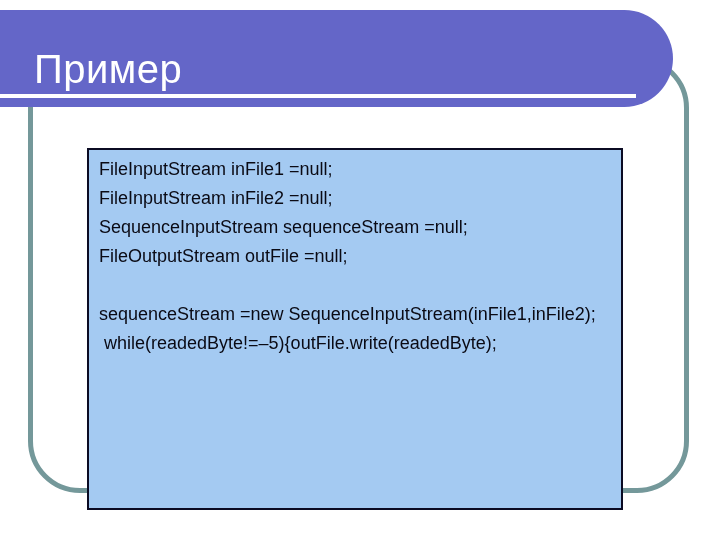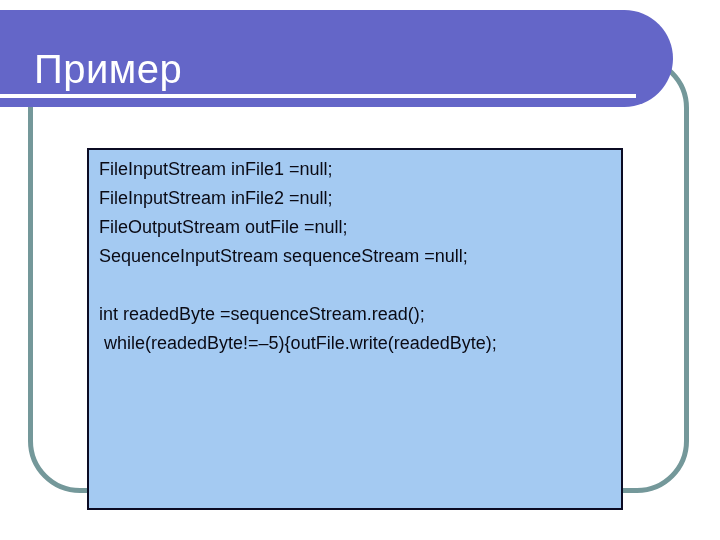--- a/index.html
+++ b/index.html
@@ -87,20 +87,20 @@
   <div class="frame"></div>
 
   <div class="header">
     <h1 class="title">Пример</h1>
     <div class="header-rule"></div>
   </div>
 
   <div class="codebox">
     <div class="code-line">FileInputStream inFile1 =null;</div>
     <div class="code-line">FileInputStream inFile2 =null;</div>
+    <div class="code-line">SequenceInputStream sequenceStream =null;</div>
     <div class="code-line">FileOutputStream outFile =null;</div>
-    <div class="code-line">SequenceInputStream sequenceStream =null;</div>
     <div class="code-line"></div>
-    <div class="code-line">int readedByte =sequencеStream.read();</div>
+    <div class="code-line">sequenceStream =new SequenceInputStream(inFile1,inFile2);</div>
     <div class="code-line"> while(readedByte!=–5){outFile.write(readedByte);</div>
   </div>
 
 </div>
 
 </body></html>

